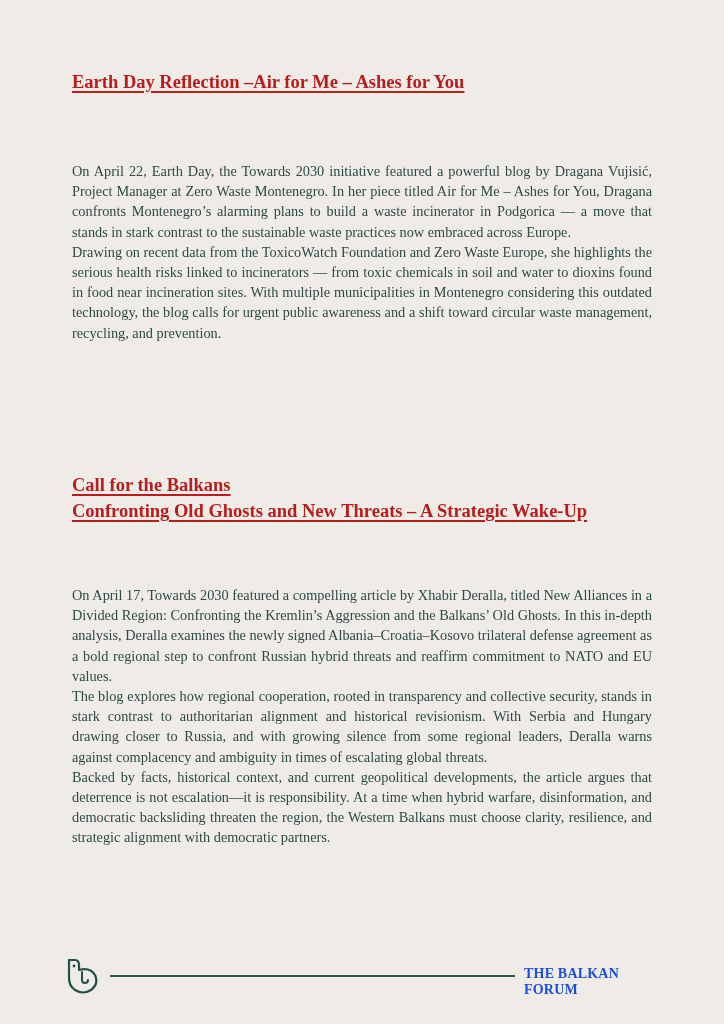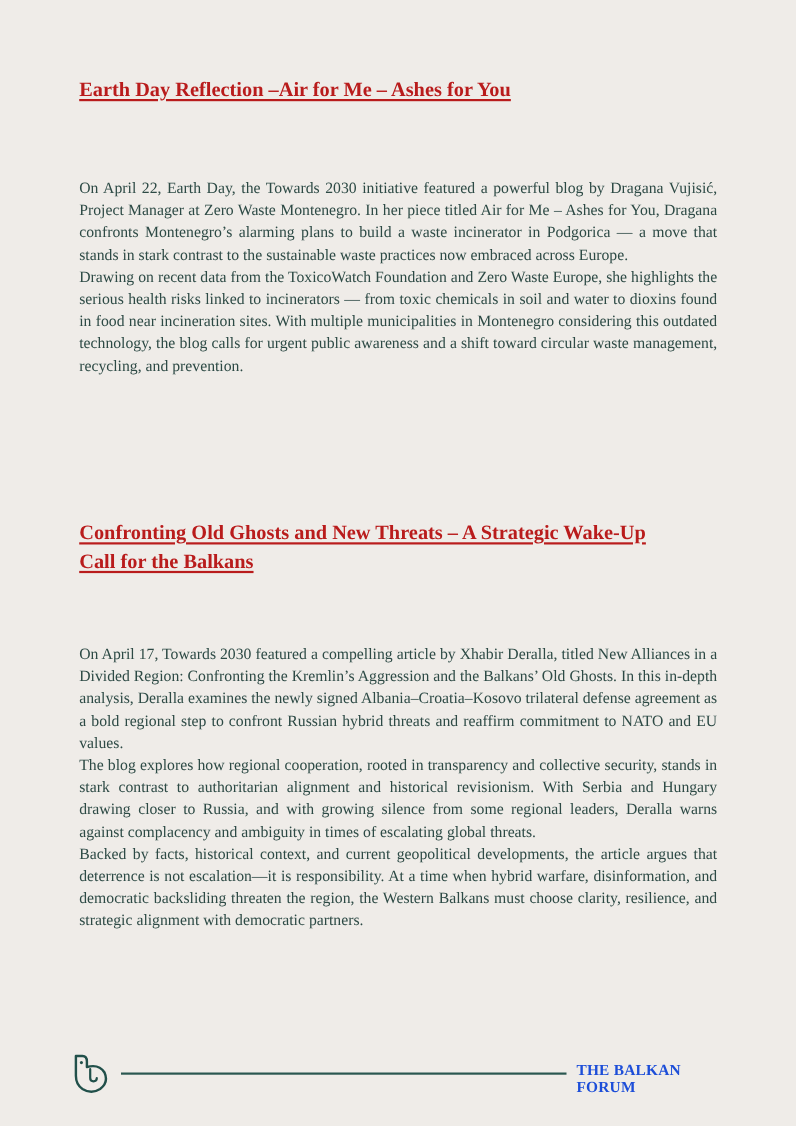--- a/index.html
+++ b/index.html
@@ -42,22 +42,22 @@
   <h2 class="title" style="top:69px;">
     <span>Earth Day Reflection –Air for Me – Ashes for You</span>
   </h2>
 
   <div class="body" style="top:136px;margin-top:25px;">
     <p>On April 22, Earth Day, the Towards 2030 initiative featured a powerful blog by Dragana Vujisić, Project Manager at Zero Waste Montenegro. In her piece titled Air for Me – Ashes for You, Dragana confronts Montenegro’s alarming plans to build a waste incinerator in Podgorica — a move that stands in stark contrast to the sustainable waste practices now embraced across Europe.</p>
     <p>Drawing on recent data from the ToxicoWatch Foundation and Zero Waste Europe, she highlights the serious health risks linked to incinerators — from toxic chemicals in soil and water to dioxins found in food near incineration sites. With multiple municipalities in Montenegro considering this outdated technology, the blog calls for urgent public awareness and a shift toward circular waste management, recycling, and prevention.</p>
   </div>
 
   <h2 class="title" style="top:472px;">
+    <span>Call for the Balkans</span>
     <span>Confronting Old Ghosts and New Threats – A Strategic Wake-Up</span>
-    <span>Call for the Balkans</span>
   </h2>
 
   <div class="body" style="top:546px;margin-top:39px;">
     <p>On April 17, Towards 2030 featured a compelling article by Xhabir Deralla, titled New Alliances in a Divided Region: Confronting the Kremlin’s Aggression and the Balkans’ Old Ghosts. In this in-depth analysis, Deralla examines the newly signed Albania–Croatia–Kosovo trilateral defense agreement as a bold regional step to confront Russian hybrid threats and reaffirm commitment to NATO and EU values.</p>
     <p>The blog explores how regional cooperation, rooted in transparency and collective security, stands in stark contrast to authoritarian alignment and historical revisionism. With Serbia and Hungary drawing closer to Russia, and with growing silence from some regional leaders, Deralla warns against complacency and ambiguity in times of escalating global threats.</p>
     <p>Backed by facts, historical context, and current geopolitical developments, the article argues that deterrence is not escalation—it is responsibility. At a time when hybrid warfare, disinformation, and democratic backsliding threaten the region, the Western Balkans must choose clarity, resilience, and strategic alignment with democratic partners.</p>
   </div>
 </div>
 
 <div class="footer">

